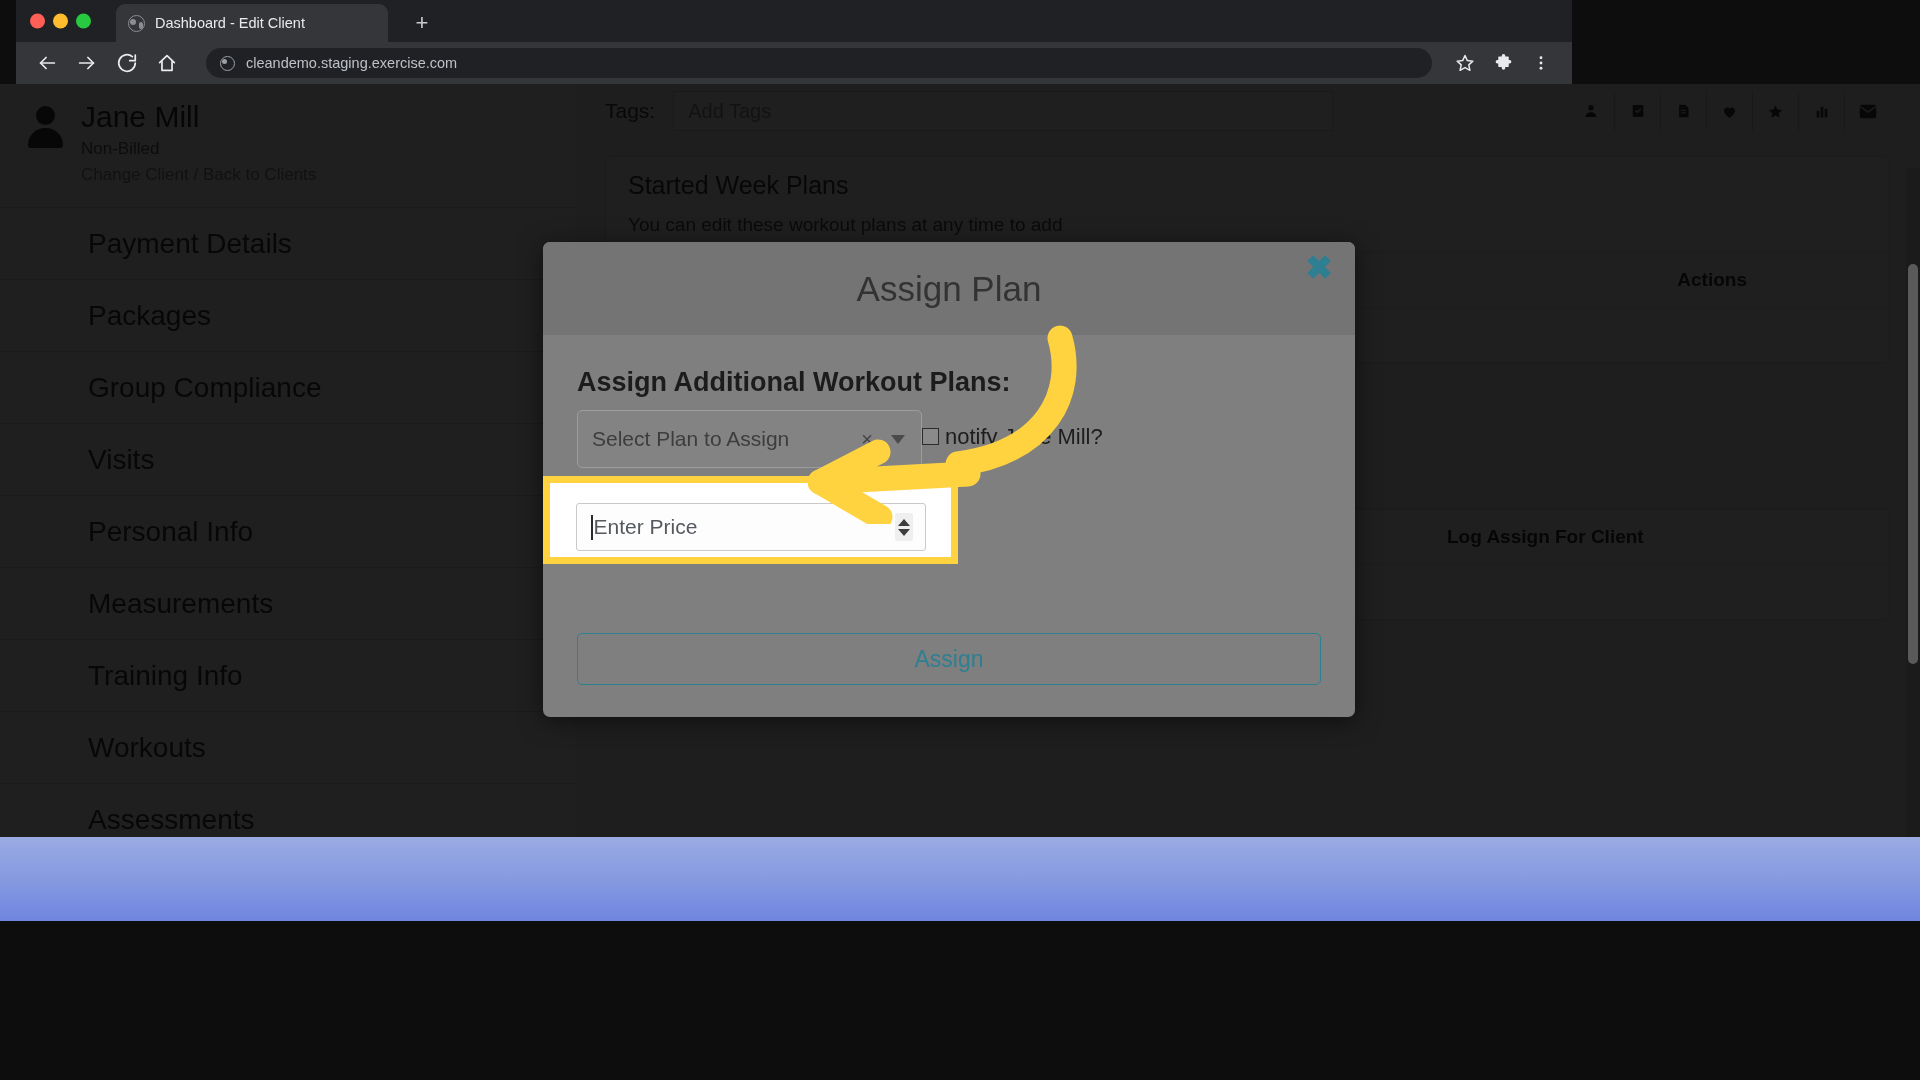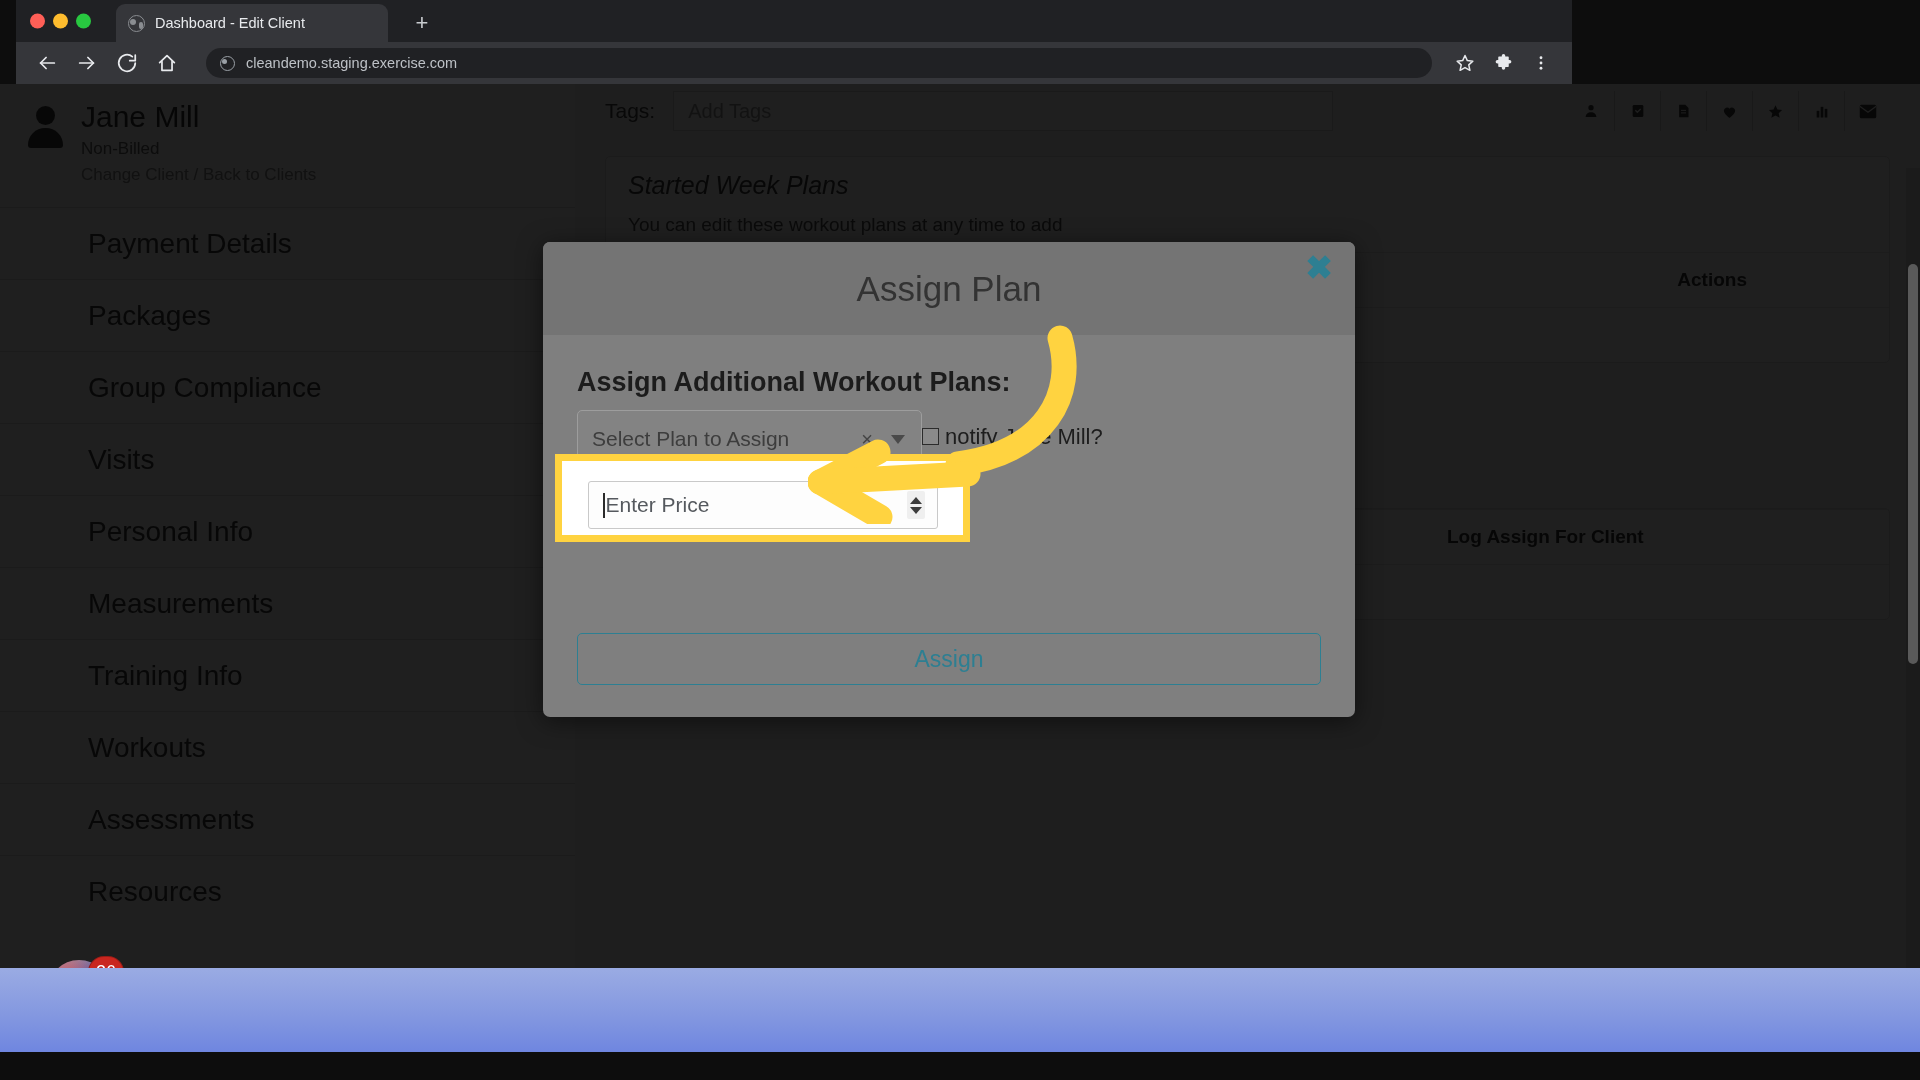--- a/index.html
+++ b/index.html
@@ -80,21 +80,21 @@
   .omni-favicon::before {
     content: ""; position: absolute; left: 1px; top: 2px;
     width: 5px; height: 5px; border-radius: 50%; background: #9aa0a6;
   }
   .omni-url { color: #bdc1c6; font-size: 14.5px; }
   .tb-right { display: flex; align-items: center; gap: 4px; }
 
   
   .page {
     position: absolute; top: 84px; left: 0;
-    width: 1920px; height: 968px; background: #0d0d0d;
+    width: 1920px; height: 837px; background: #0d0d0d;
     overflow: hidden;
   }
   .dim { filter: brightness(0.12); }
 
   .app-wrap { position: absolute; inset: 0; }
 
   
   .sidebar {
     position: absolute; left: 0; top: 0; width: 575px; height: 912px;
     background: #ffffff; padding: 0 0 0 0;
@@ -140,21 +140,21 @@
     justify-content: center; color: #3b3b3b; border-left: 1px solid #cfcfcf;
     cursor: pointer;
   }
   .tags-icons .ti:first-child { border-left: none; }
 
   .card {
     background: #fff; border: 1px solid #e0e0e0; border-radius: 5px;
     margin-top: 18px;
   }
   .card-head {
-    font-size: 25px; color: #3c3c3c; padding: 14px 22px; font-style: italic;
+    font-size: 25px; color: #3c3c3c; padding: 14px 22px;
   }
   .muted-para { font-size: 19px; color: #555; padding: 0 22px 16px 22px; }
   .tbl-head {
     display: flex; border-top: 1px solid #eaeaea; padding: 16px 22px;
     font-size: 19px; color: #333; font-weight: bold;
   }
   .tbl-row {
     display: flex; border-top: 1px solid #eaeaea; padding: 16px 22px;
     font-size: 19px; color: #555;
   }
@@ -210,25 +210,24 @@
     width: 17px; height: 17px; border: 1.5px solid #2b2b2b; background: #8a8a8a;
     margin-top: 4px; cursor: pointer;
   }
   .notify-label { font-size: 22px; color: #1d1d1d; }
 
   .plan-row { display: flex; align-items: center; gap: 14px; margin-top: 28px; }
   .trash-ico { width: 16px; height: 20px; position: relative; }
   .plan-name { font-size: 22px; color: #1f1f1f; }
 
   .highlight-box {
-    position: absolute; left: 543px; top: 370px;
+    position: absolute; left: 543px; top: 392px;
     width: 415px; height: 88px; background: #ffffff;
     border: 7px solid #ffd340; z-index: 40;
     overflow: hidden;
-    margin-left: 12px;
   }
   .price-input {
     position: absolute; left: 26px; top: 20px;
     width: 350px; height: 48px;
     border: 1px solid #c9c9c9; border-radius: 3px;
     background: #fdfdfd; display: flex; align-items: center;
     padding: 0 10px 0 14px;
   }
   .price-caret {
     width: 1.5px; height: 25px; background: #2b2b2b; margin-right: 1px;

